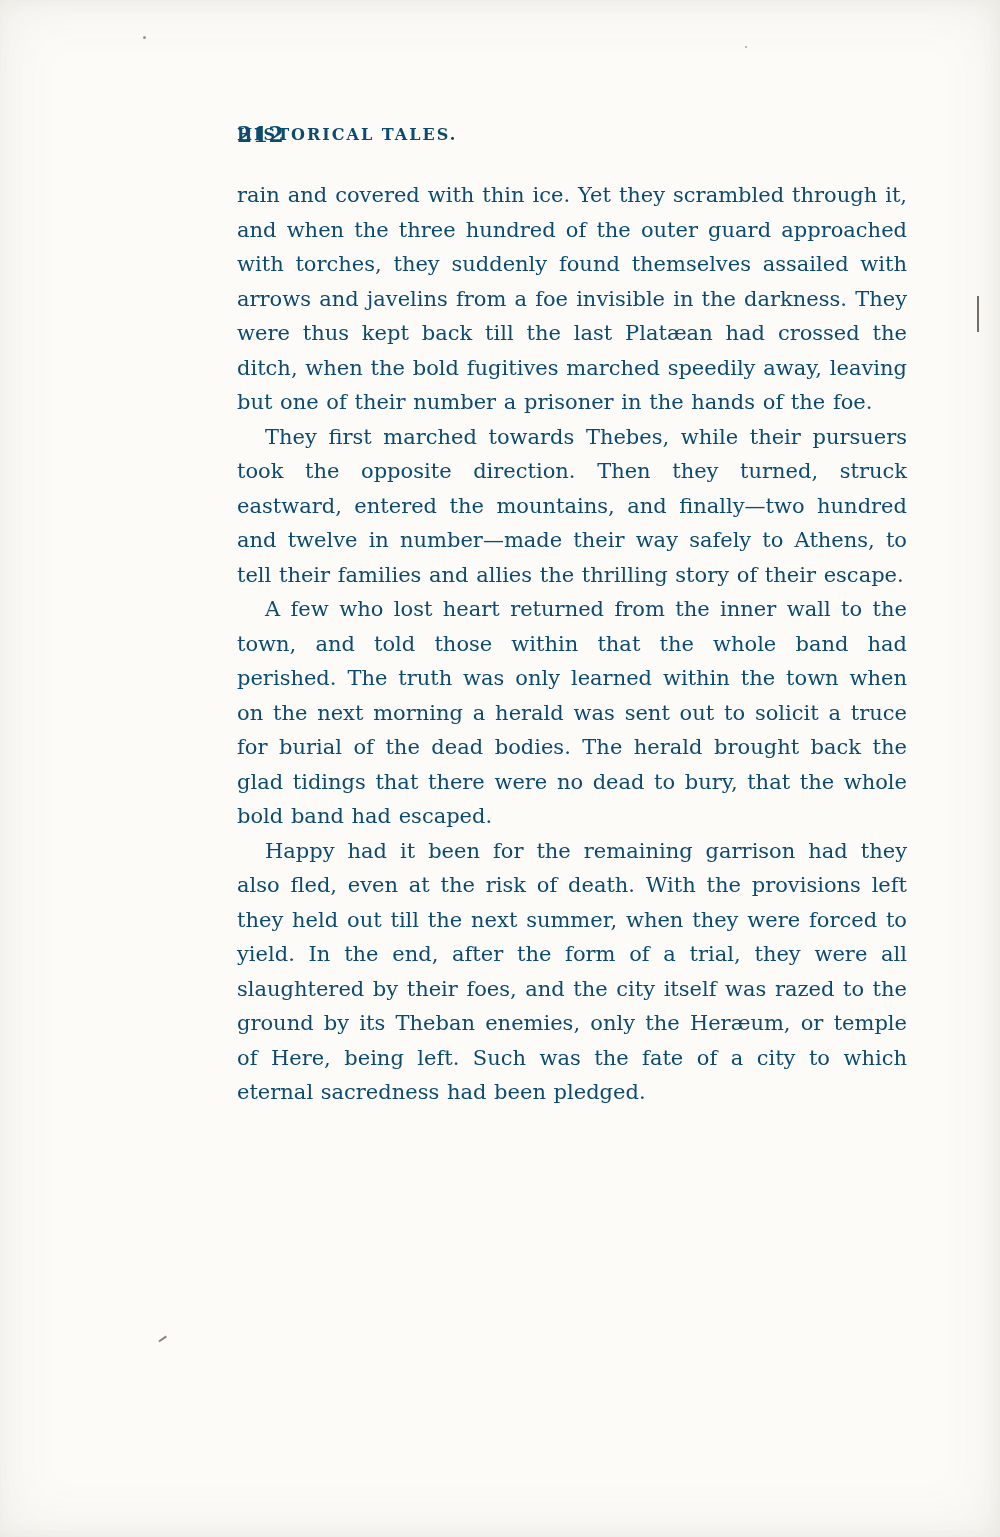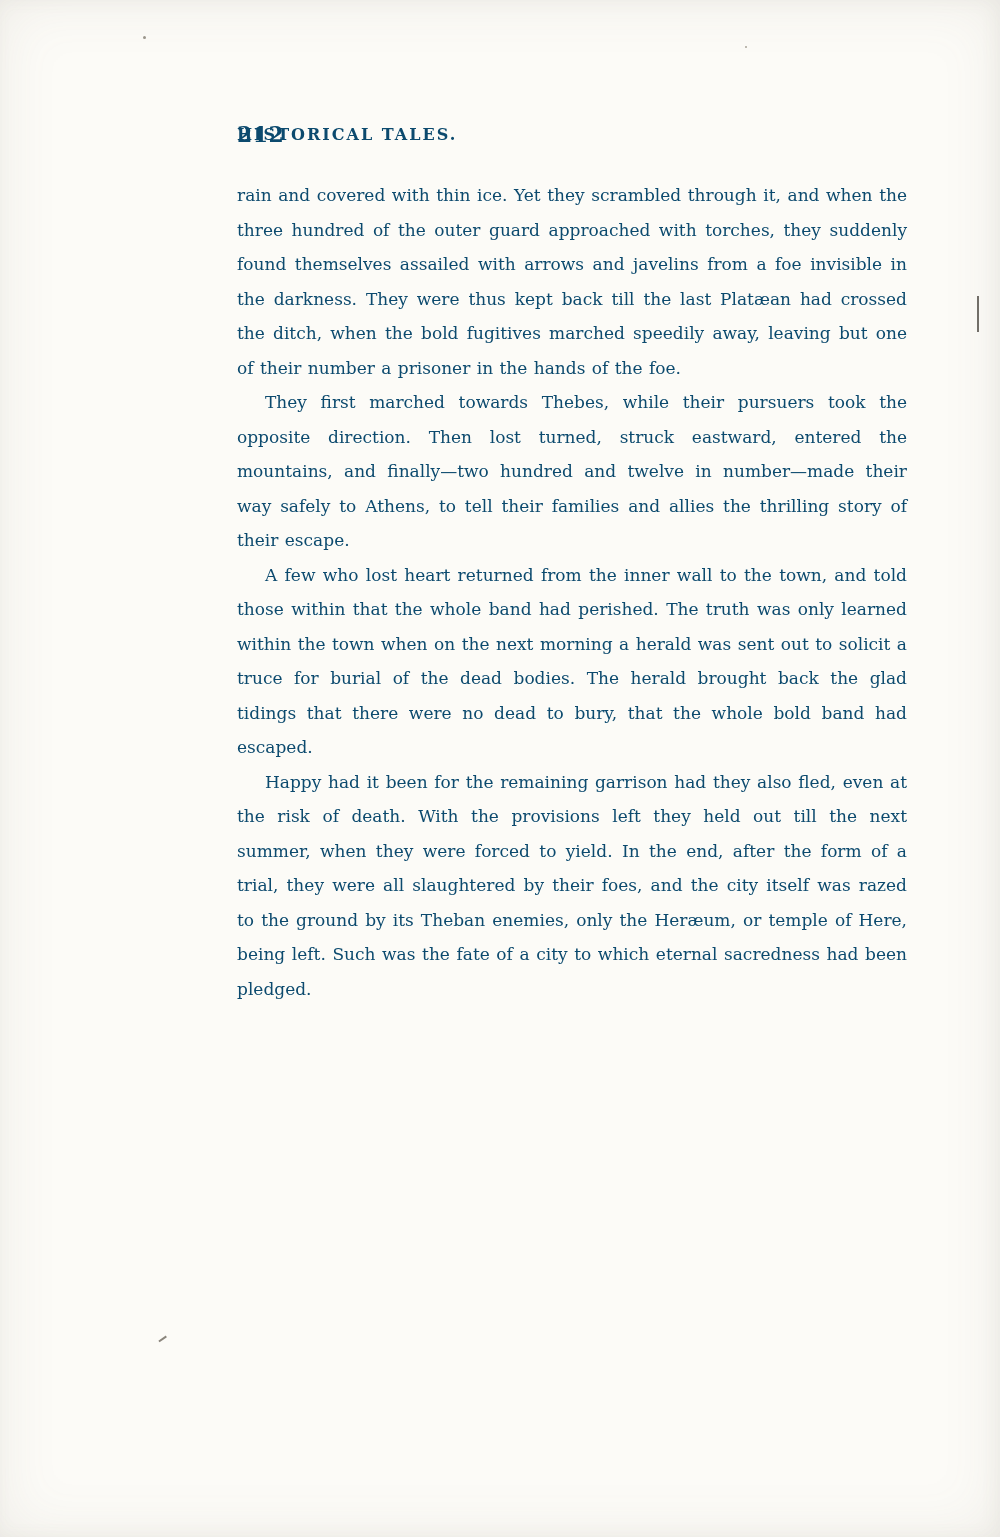--- a/index.html
+++ b/index.html
@@ -38,21 +38,21 @@
     font-size: 16px;
     font-weight: bold;
     letter-spacing: 2px;
     padding-top: 3px;
   }
   .text-block {
     position: absolute;
     top: 178px;
     left: 237px;
     width: 670px;
-    font-size: 17px;
+    font-size: 21px;
     line-height: 34.5px;
     text-align: justify;
     hyphens: none;
     word-spacing: 1px;
   }
   .para {
     margin: 0;
     text-indent: 28px;
   }
   .para.first {
@@ -101,21 +101,21 @@
 
 <div class="scan-page">
 
   <div class="page-header">
     <span class="page-number">212</span>
     <span class="running-title">HISTORICAL TALES.</span>
   </div>
 
   <div class="text-block">
     <p class="para first">rain and covered with thin ice.  Yet they scrambled through it, and when the three hundred of the outer guard approached with torches, they suddenly found themselves assailed with arrows and javelins from a foe invisible in the darkness.  They were thus kept back till the last Platæan had crossed the ditch, when the bold fugitives marched speedily away, leaving but one of their number a prisoner in the hands of the foe.</p>
-    <p class="para">They first marched towards Thebes, while their pursuers took the opposite direction.  Then lost turned, struck eastward, entered the mountains, and finally—two hundred and twelve in number—made their way safely to Athens, to tell their families and allies the thrilling story of their escape.</p>
+    <p class="para">They first marched towards Thebes, while their pursuers took the opposite direction.  Then they turned, struck eastward, entered the mountains, and finally—two hundred and twelve in number—made their way safely to Athens, to tell their families and allies the thrilling story of their escape.</p>
     <p class="para">A few who lost heart returned from the inner wall to the town, and told those within that the whole band had perished.  The truth was only learned within the town when on the next morning a herald was sent out to solicit a truce for burial of the dead bodies.  The herald brought back the glad tidings that there were no dead to bury, that the whole bold band had escaped.</p>
     <p class="para">Happy had it been for the remaining garrison had they also fled, even at the risk of death.  With the provisions left they held out till the next summer, when they were forced to yield.  In the end, after the form of a trial, they were all slaughtered by their foes, and the city itself was razed to the ground by its Theban enemies, only the Heræum, or temple of Here, being left.  Such was the fate of a city to which eternal sacredness had been pledged.</p>
   </div>
 
   <div class="artifact-line"></div>
   <div class="artifact-tick"></div>
   <div class="artifact-dot-1"></div>
   <div class="artifact-dot-2"></div>
 
 </div>

